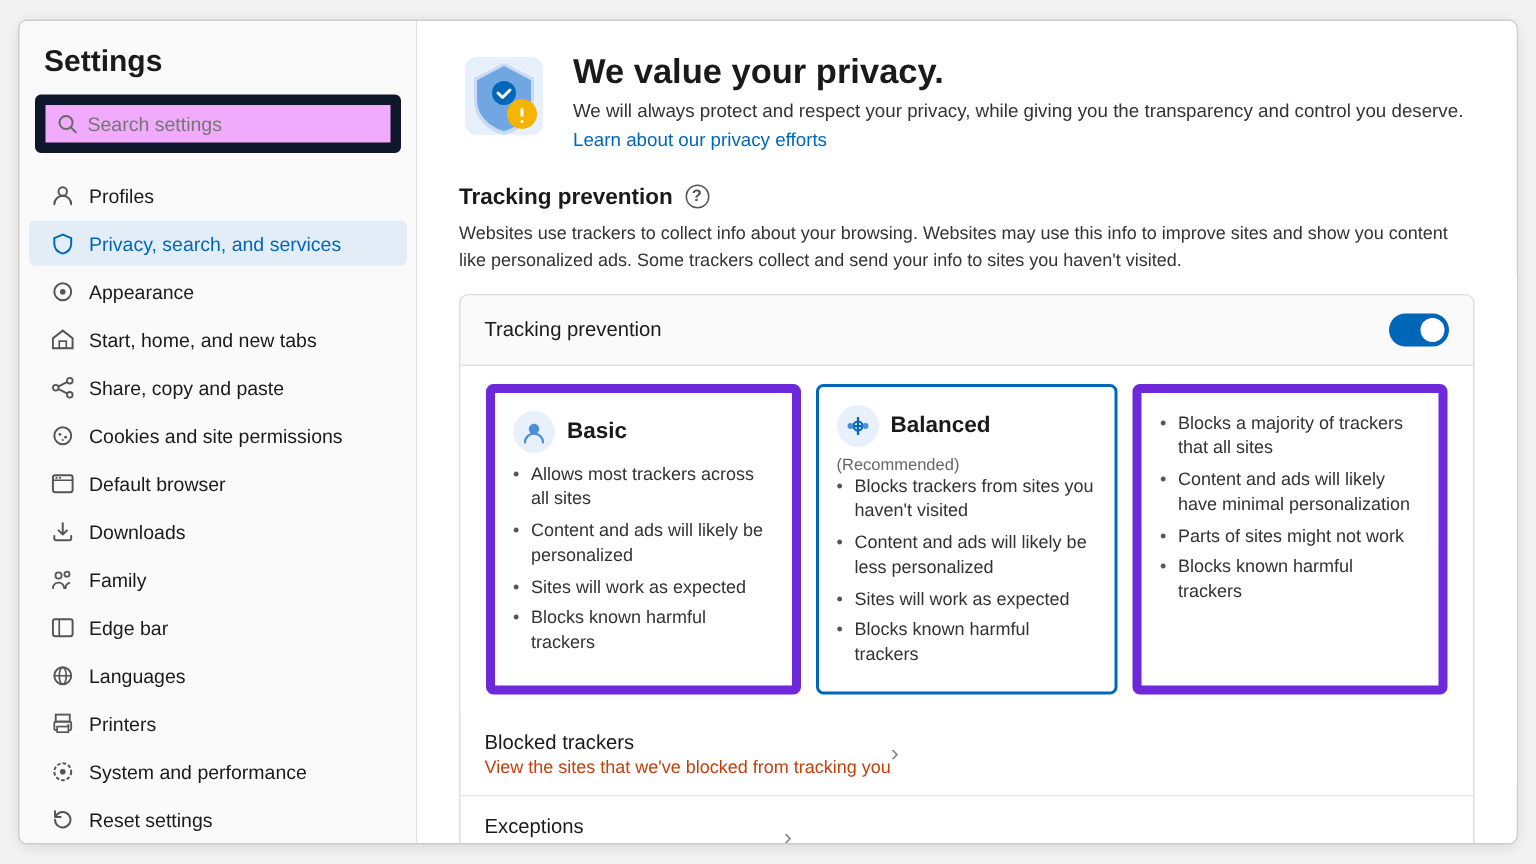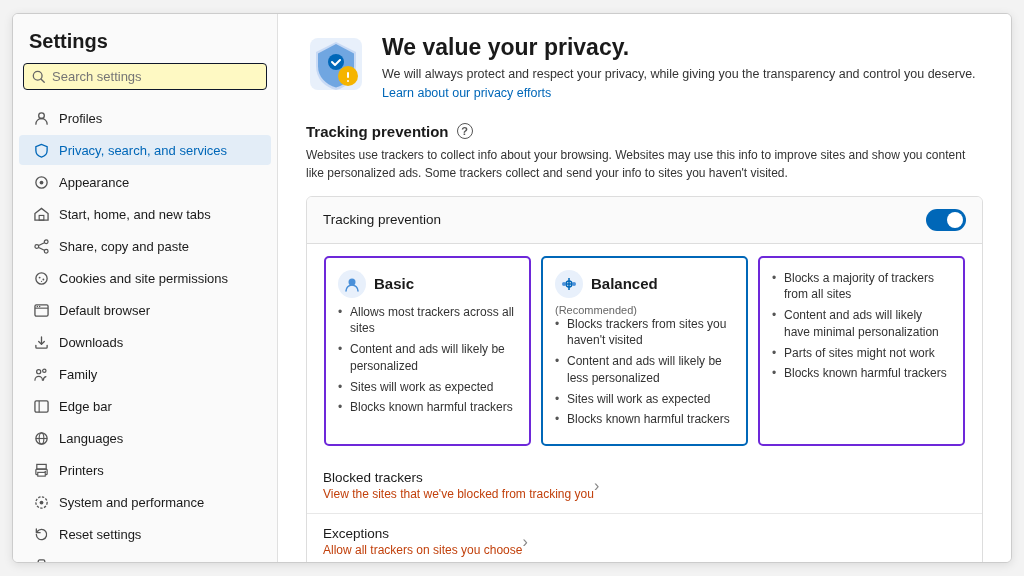--- a/index.html
+++ b/index.html
@@ -39,24 +39,24 @@
     .sidebar-title {
       font-size: 20px;
       font-weight: 600;
       padding: 4px 16px 10px 16px;
       color: #1a1a1a;
     }
     .search-box {
       display: flex;
       align-items: center;
       margin: 0 10px 12px 10px;
-      border: 1px solid #0f172a;
+      border: 7px solid #0f172a;
       border-radius: 4px;
       padding: 5px 8px;
-      background: #fef9c3;
+      background: #f0abfc;
     }
     .search-box input {
       border: none;
       outline: none;
       font-size: 13px;
       color: #555;
       background: transparent;
       width: 100%;
     }
     .search-icon-svg {
@@ -186,21 +186,21 @@
       right: 3px;
     }
     .tracking-options {
       display: flex;
       gap: 0;
       padding: 12px;
       background: #fff;
     }
     .option-card {
       flex: 1;
-      border: 2px solid #6d28d9;
+      border: 6px solid #6d28d9;
       border-radius: 5px;
       padding: 12px;
       margin: 0 5px;
       font-size: 12px;
       color: #333;
     }
     .option-card.selected {
       border: 2px solid #0067b8;
     }
     .option-card-header {
@@ -509,21 +509,21 @@
           <ul>
             <li>Blocks trackers from sites you haven't visited</li>
             <li>Content and ads will likely be less personalized</li>
             <li>Sites will work as expected</li>
             <li>Blocks known harmful trackers</li>
           </ul>
         </div>
 
         <div class="option-card">
           <ul>
-            <li>Blocks a majority of trackers from all sites</li>
+            <li>Blocks a majority of trackers that all sites</li>
             <li>Content and ads will likely have minimal personalization</li>
             <li>Parts of sites might not work</li>
             <li>Blocks known harmful trackers</li>
           </ul>
         </div>
       </div>
 
       <div class="list-row">
         <div class="list-row-text">
           <div class="list-row-title">Blocked trackers</div>

